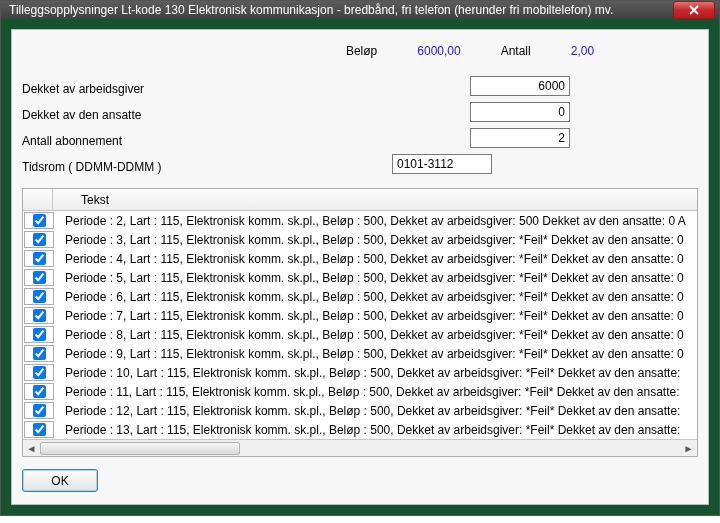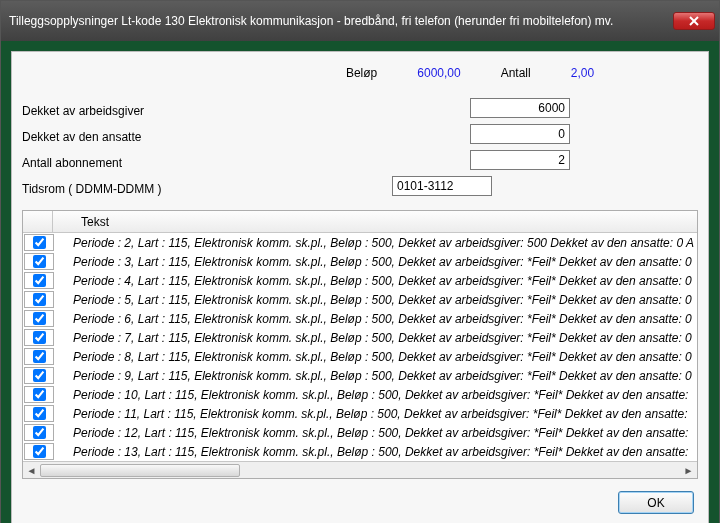--- a/index.html
+++ b/index.html
@@ -14,21 +14,21 @@
     width: 720px;
     border: 1px solid #555;
     background: #fff;
     box-shadow: 0 0 10px rgba(0,0,0,.3);
   }
   .titlebar {
     background: linear-gradient(to bottom, #5c5c5c 0%, #404040 100%);
     color: #fff;
     display: flex;
     align-items: center;
-    height: 40px;
+    height: 18px;
     font-size: 12px;
   }
   .titlebar .title {
     flex: 1;
     padding: 0 8px;
     white-space: nowrap;
     overflow: hidden;
   }
   .close-btn {
     width: 42px;
@@ -123,22 +123,21 @@
     border: 1px solid #adadad;
     margin: 0 1px;
     height: 17px;
   }
   .grid-row input[type=checkbox] {
     width: 13px; height: 13px; margin:0;
   }
   .grid-row .ccell-text {
     flex: 1;
     overflow: hidden;
-    padding-left: 18px;
-    font-style: italic;
+    padding-left: 10px;
   }
   .hscroll {
     height: 17px;
     background: #efefef;
     border-top: 1px solid #c7c7c7;
     position: relative;
     display:flex;
     align-items:center;
   }
   .hscroll .arrow {
@@ -155,21 +154,20 @@
     left: 17px;
     width: 200px;
     height: 13px;
     top: 2px;
     background: linear-gradient(to bottom,#f8f8f8,#d8d8d8);
     border: 1px solid #b0b0b0;
     border-radius: 2px;
   }
   .btn-row {
     display: flex;
-    justify-content: flex-end;
     gap: 3px;
     padding: 12px 4px 4px 0;
   }
   .btn {
     min-width: 76px;
     height: 23px;
     font: inherit;
     border: 1px solid #8a8a8a;
     border-radius: 3px;
     background: linear-gradient(to bottom,#fdfdfd,#e3e3e3);

